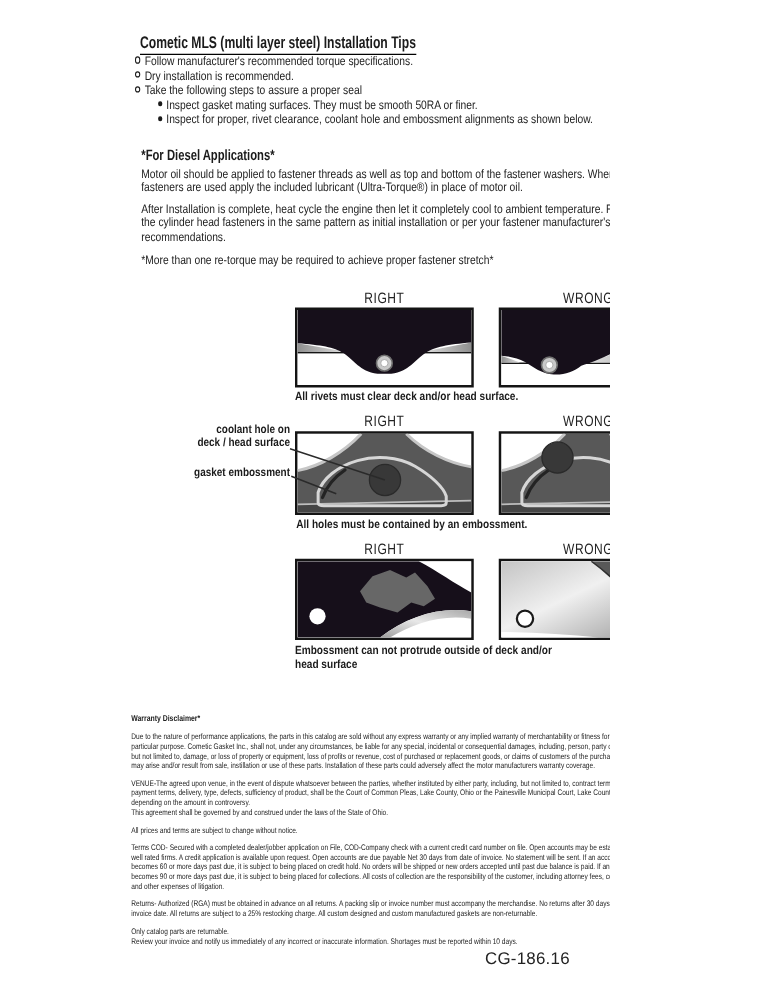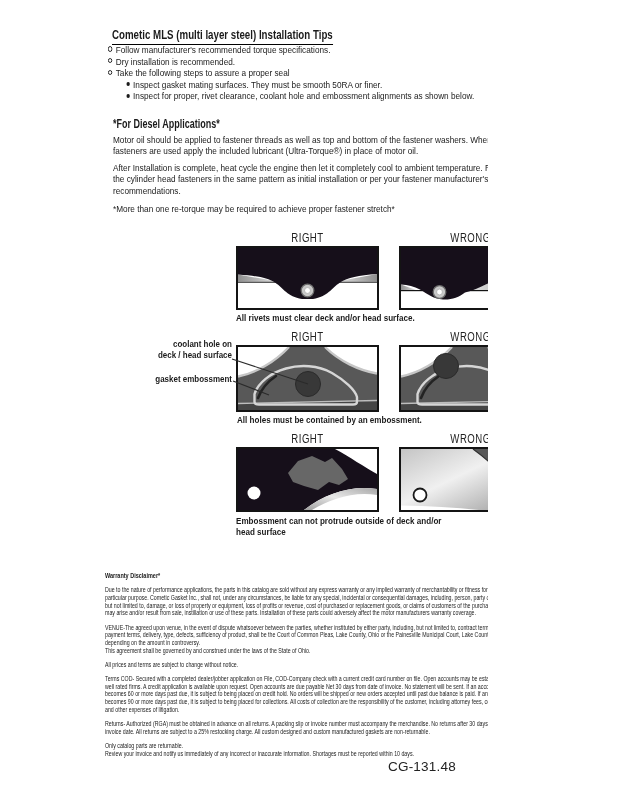--- a/index.html
+++ b/index.html
@@ -202,15 +202,15 @@
     <p class="fp">Due to the nature of performance applications, the parts in this catalog are sold without any express warranty or any implied warranty of merchantability or fitness for a particular purpose. Cometic Gasket Inc., shall not, under any circumstances, be liable for any special, incidental or consequential damages, including, person, party or property, but not limited to, damage, or loss of property or equipment, loss of profits or revenue, cost of purchased or replacement goods, or claims of customers of the purchase, which may arise and/or result from sale, instillation or use of these parts. Installation of these parts could adversely affect the motor manufacturers warranty coverage.</p>
     <p class="fp tight">VENUE-The agreed upon venue, in the event of dispute whatsoever between the parties, whether instituted by either party, including, but not limited to, contract terms, payment terms, delivery, type, defects, sufficiency of product, shall be the Court of Common Pleas, Lake County, Ohio or the Painesville Municipal Court, Lake County, Ohio, depending on the amount in controversy.</p>
     <p class="fp">This agreement shall be governed by and construed under the laws of the State of Ohio.</p>
     <p class="fp">All prices and terms are subject to change without notice.</p>
     <p class="fp">Terms COD- Secured with a completed dealer/jobber application on File, COD-Company check with a current credit card number on file. Open accounts may be established by well rated firms. A credit application is available upon request. Open accounts are due payable Net 30 days from date of invoice. No statement will be sent. If an account becomes 60 or more days past due, it is subject to being placed on credit hold. No orders will be shipped or new orders accepted until past due balance is paid. If an account becomes 90 or more days past due, it is subject to being placed for collections. All costs of collection are the responsibility of the customer, including attorney fees, court costs, and other expenses of litigation.</p>
     <p class="fp">Returns- Authorized (RGA) must be obtained in advance on all returns. A packing slip or invoice number must accompany the merchandise. No returns after 30 days from invoice date. All returns are subject to a 25% restocking charge. All custom designed and custom manufactured gaskets are non-returnable.</p>
     <p class="fp tight">Only catalog parts are returnable.</p>
     <p class="fp">Review your invoice and notify us immediately of any incorrect or inaccurate information. Shortages must be reported within 10 days.</p>
   </div>
 
-  <div class="abs pagenum">CG-131.48</div>
+  <div class="abs pagenum">CG-186.16</div>
 
 </div>
 
 </body></html>

